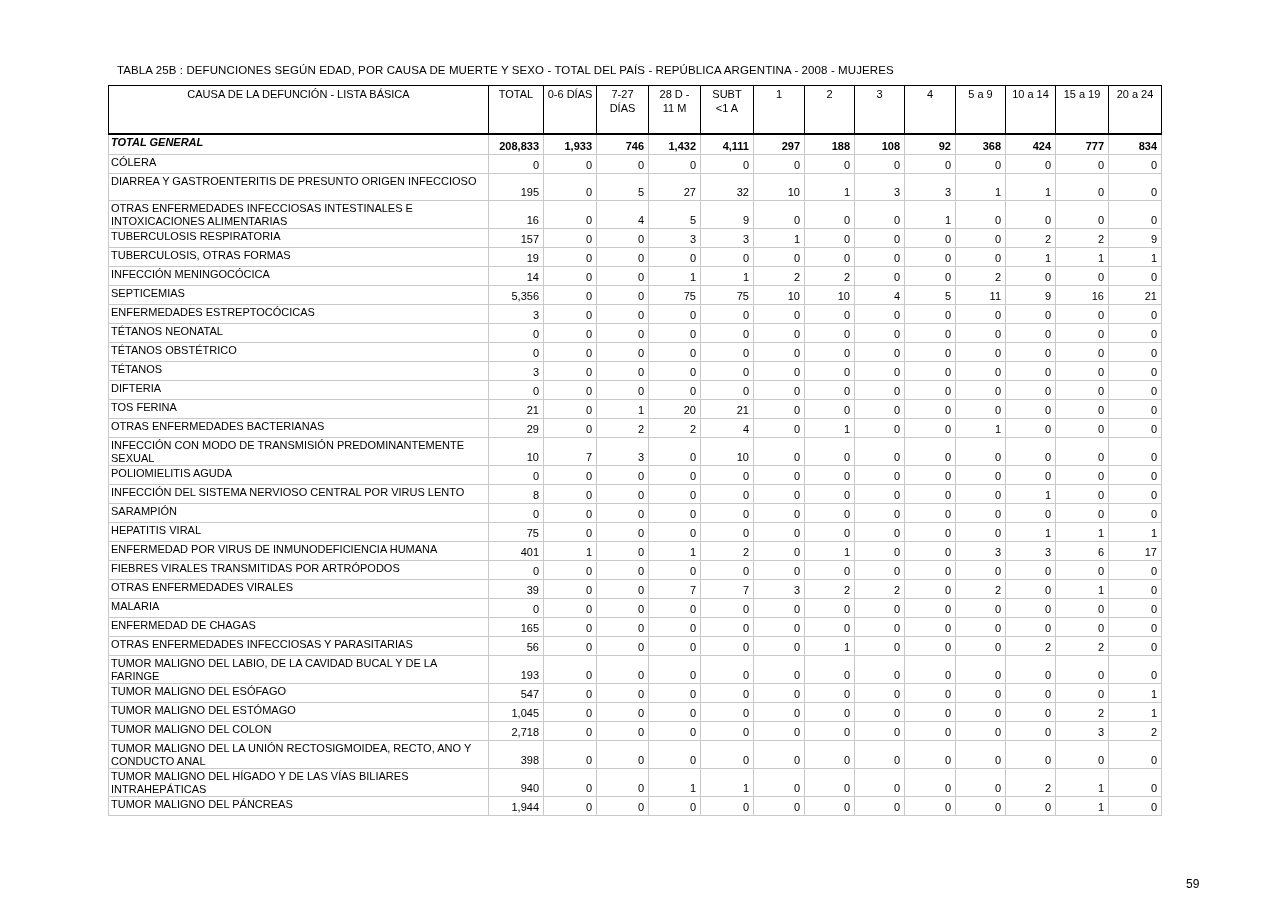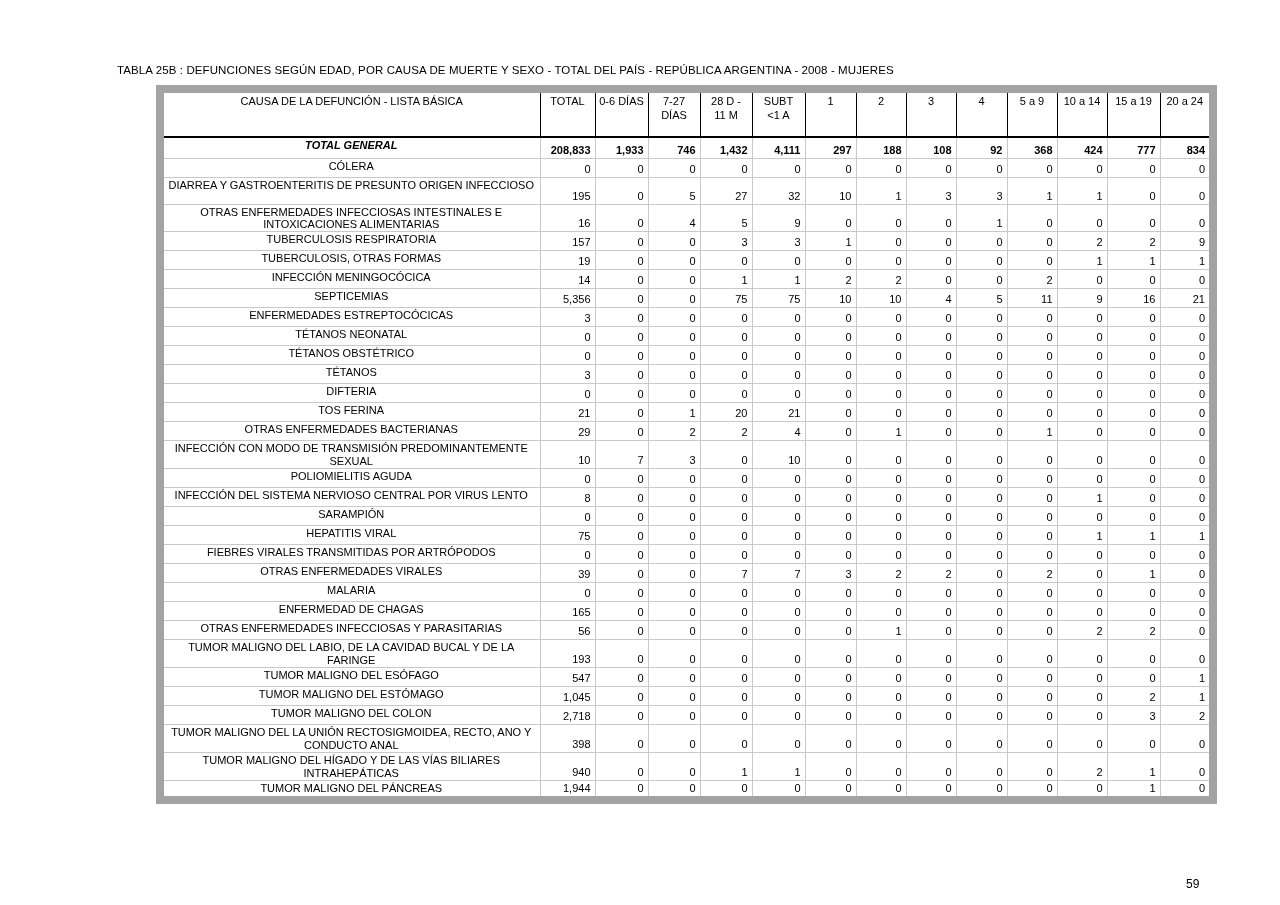--- a/index.html
+++ b/index.html
@@ -26,42 +26,41 @@
     font-size: 11.5px;
     letter-spacing: 0.1px;
     white-space: nowrap;
   }
   table.stats {
     position: absolute;
     left: 108px;
     top: 85px;
     border-collapse: collapse;
     table-layout: fixed;
-    border: 8px solid #a3a3a3;
+    border: 1px solid #a3a3a3;
     font-size: 11px;
-    margin-left: 48px;
   }
   table.stats thead tr { height: 48px; }
   table.stats th {
     border: 1px solid #000;
     border-bottom: 2px solid #000;
     font-weight: normal;
     text-align: center;
     vertical-align: top;
     padding: 2px 2px 0 2px;
     white-space: pre-line;
     line-height: 1.25;
     overflow: hidden;
   }
   table.stats td {
     border: 1px solid #c9c9c9;
     overflow: hidden;
   }
   td.label {
-    text-align: center;
+    text-align: left;
     vertical-align: top;
     padding: 1px 3px 0 2px;
     line-height: 1.18;
   }
   td.num {
     text-align: right;
     vertical-align: bottom;
     padding: 0 4px 2px 1px;
     white-space: nowrap;
   }
@@ -437,20 +436,36 @@
           <td class="num">0</td>
           <td class="num">0</td>
           <td class="num">0</td>
           <td class="num">0</td>
           <td class="num">0</td>
           <td class="num">1</td>
           <td class="num">1</td>
           <td class="num">1</td>
         </tr>
         <tr class="r">
+          <td class="label">ENFERMEDAD POR VIRUS DE INMUNODEFICIENCIA HUMANA</td>
+          <td class="num">401</td>
+          <td class="num">1</td>
+          <td class="num">0</td>
+          <td class="num">1</td>
+          <td class="num">2</td>
+          <td class="num">0</td>
+          <td class="num">1</td>
+          <td class="num">0</td>
+          <td class="num">0</td>
+          <td class="num">3</td>
+          <td class="num">3</td>
+          <td class="num">6</td>
+          <td class="num">17</td>
+        </tr>
+        <tr class="r">
           <td class="label">FIEBRES VIRALES TRANSMITIDAS POR ARTRÓPODOS</td>
           <td class="num">0</td>
           <td class="num">0</td>
           <td class="num">0</td>
           <td class="num">0</td>
           <td class="num">0</td>
           <td class="num">0</td>
           <td class="num">0</td>
           <td class="num">0</td>
           <td class="num">0</td>

